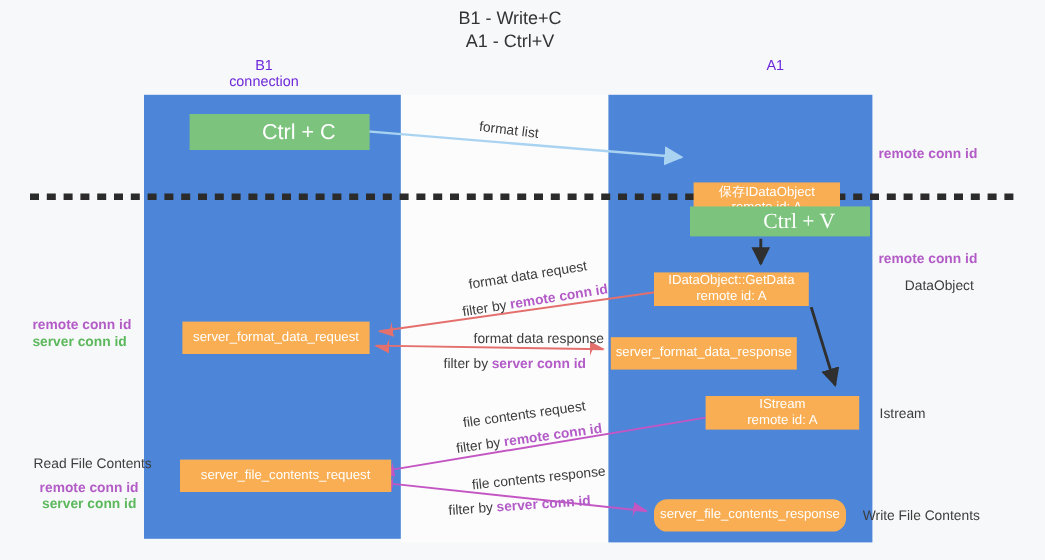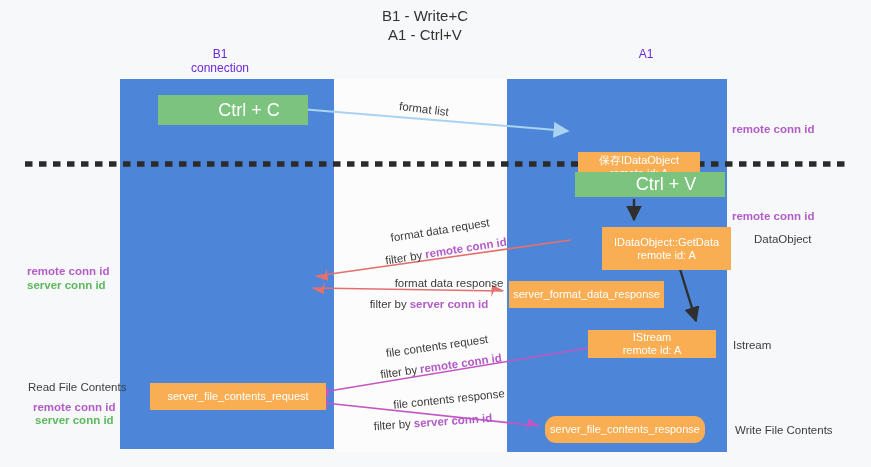--- a/index.html
+++ b/index.html
@@ -86,29 +86,32 @@
 
   <div class="box green" style="left:158px;top:95px;width:118px;height:30px;">
     <div>Ctrl + C</div>
   </div>
 
   <div class="box orange" style="left:578px;top:120px;width:122px;height:30px;margin-top:32px;">
     <div>保存IDataObject</div>
     <div>remote id: A</div>
   </div>
 
-  <div class="box green" style="left:575px;top:172px;width:118px;height:25px;">
+  <div class="box green" style="left:575px;top:172px;width:118px;height:25px;font-family:Liberation Serif, serif;">
     <div>Ctrl + V</div>
   </div>
 
-  <div class="box orange" style="left:602px;top:227px;width:129px;height:43px;">
+  <div class="box orange" style="left:545px;top:227px;width:129px;height:28px;">
     <div>IDataObject::GetData</div>
     <div>remote id: A</div>
   </div>
 
+  <div class="box orange" style="left:152px;top:268px;width:156px;height:27px;">
+    <div>server_format_data_request</div>
+  </div>
 
   <div class="box orange" style="left:509px;top:281px;width:155px;height:27px;">
     <div>server_format_data_response</div>
   </div>
 
   <div class="box orange" style="left:588px;top:330px;width:128px;height:28px;">
     <div>IStream</div>
     <div>remote id: A</div>
   </div>
 
@@ -117,21 +120,21 @@
   </div>
 
   <div class="box orange" style="left:545px;top:416px;width:160px;height:27px;border-radius:11px;">
     <div>server_file_contents_response</div>
   </div>
 
   <div class="side conn purple" style="left:732px;top:123px;">remote conn id</div>
   <div class="side conn purple" style="left:732px;top:210px;">remote conn id</div>
   <div class="side" style="left:732px;top:233px;margin-left:22px;">DataObject</div>
   <div class="side" style="left:733px;top:339px;">Istream</div>
-  <div class="side" style="left:735px;top:424px;">Write File Contents</div>
+  <div class="side" style="left:719px;top:424px;">Write File Contents</div>
 
   <div class="side conn purple" style="left:27px;top:265px;">remote conn id</div>
   <div class="side conn greentxt" style="left:27px;top:279px;">server conn id</div>
   <div class="side" style="left:28px;top:381px;">Read File Contents</div>
   <div class="side conn purple" style="left:33px;top:401px;">remote conn id</div>
   <div class="side conn greentxt" style="left:35px;top:414px;">server conn id</div>
 
   <div class="alabel" style="left:424px;top:109px;transform:translate(-50%,-50%) rotate(7deg);">format list</div>
 
   <div class="alabel" style="left:440px;top:230px;transform:translate(-50%,-50%) rotate(-9deg);">format data request</div>

